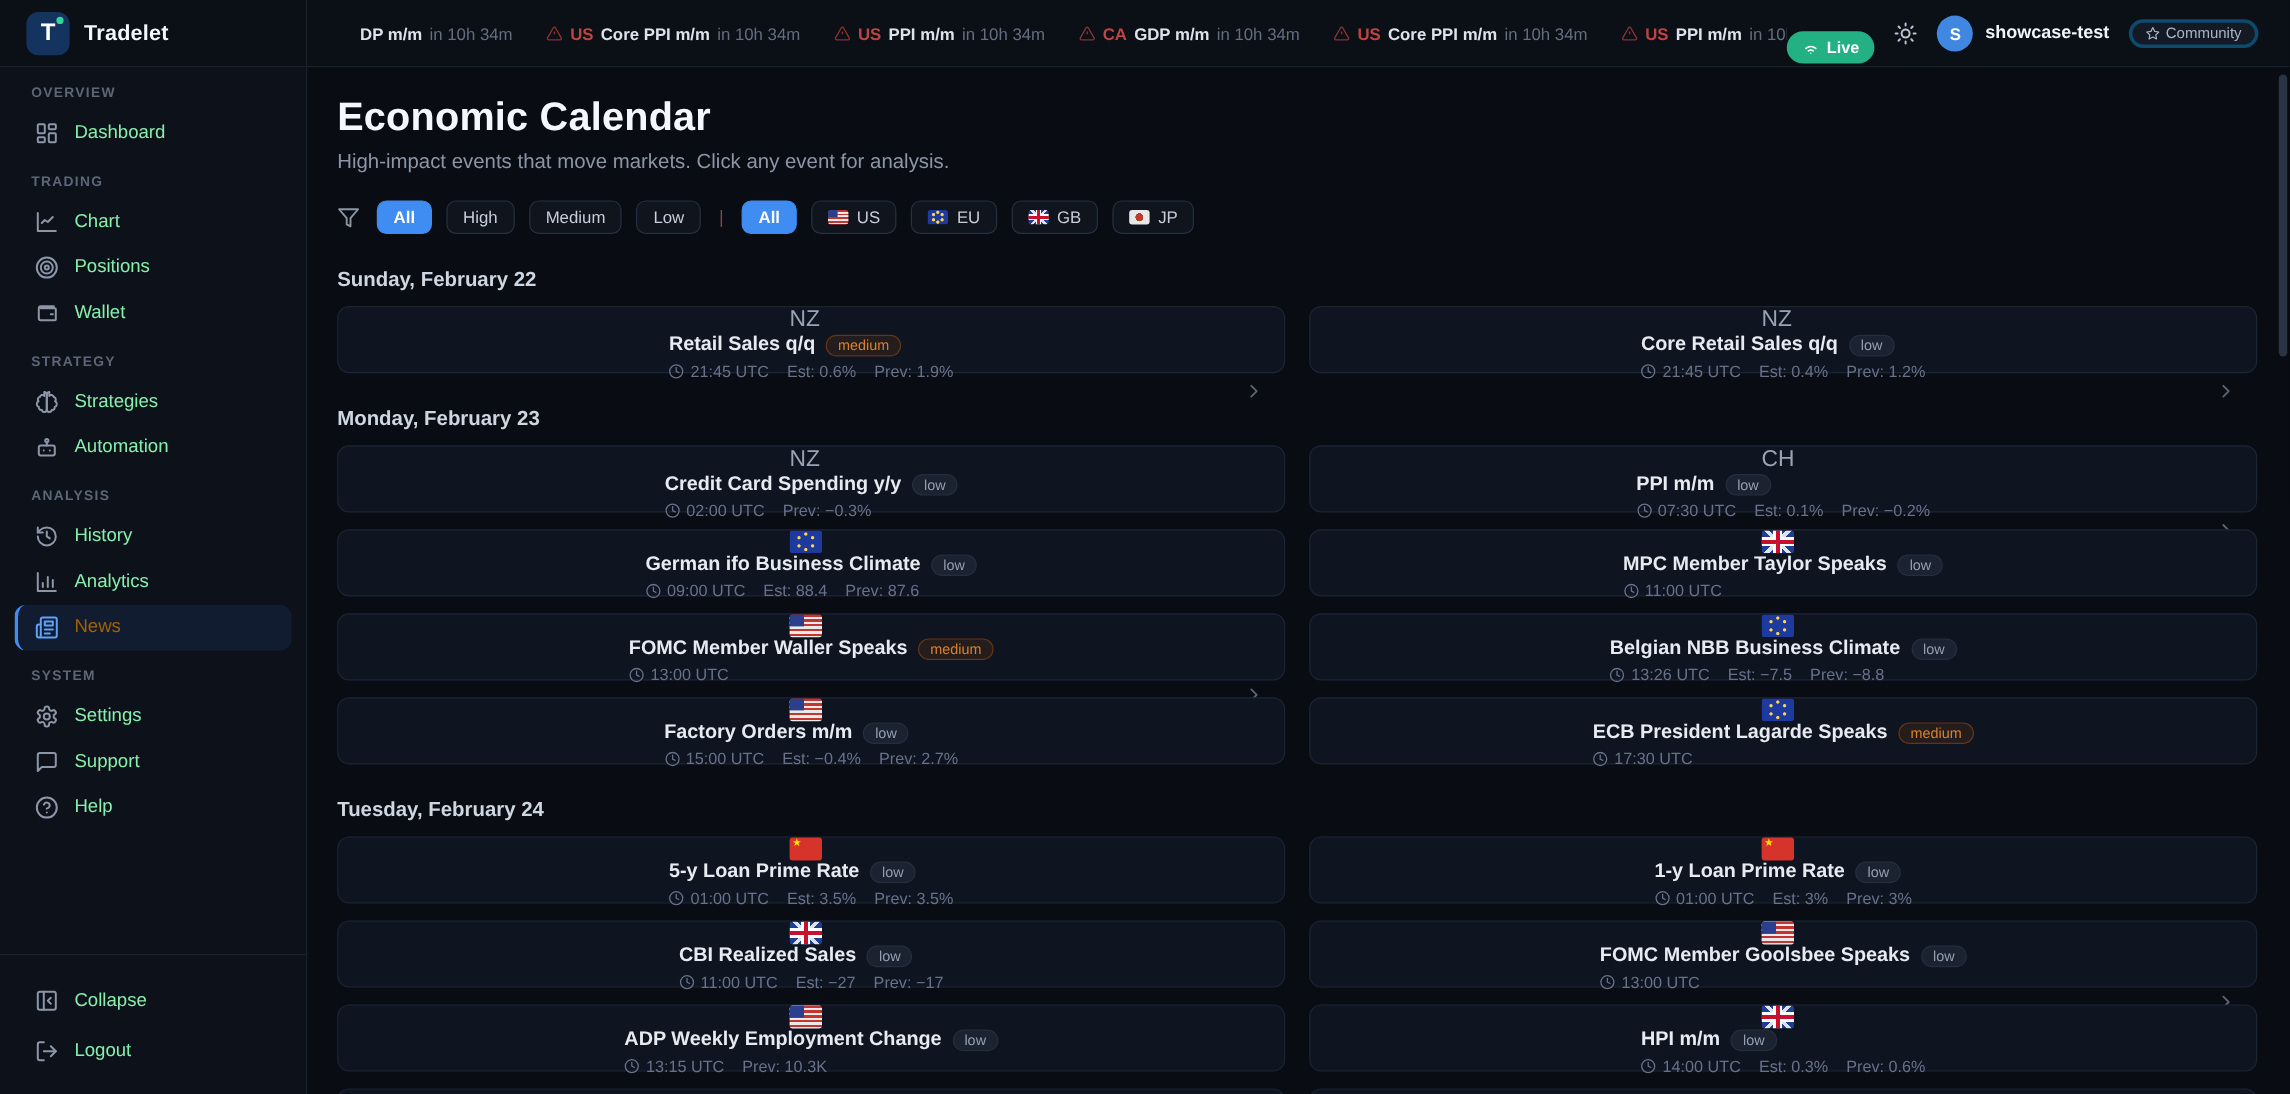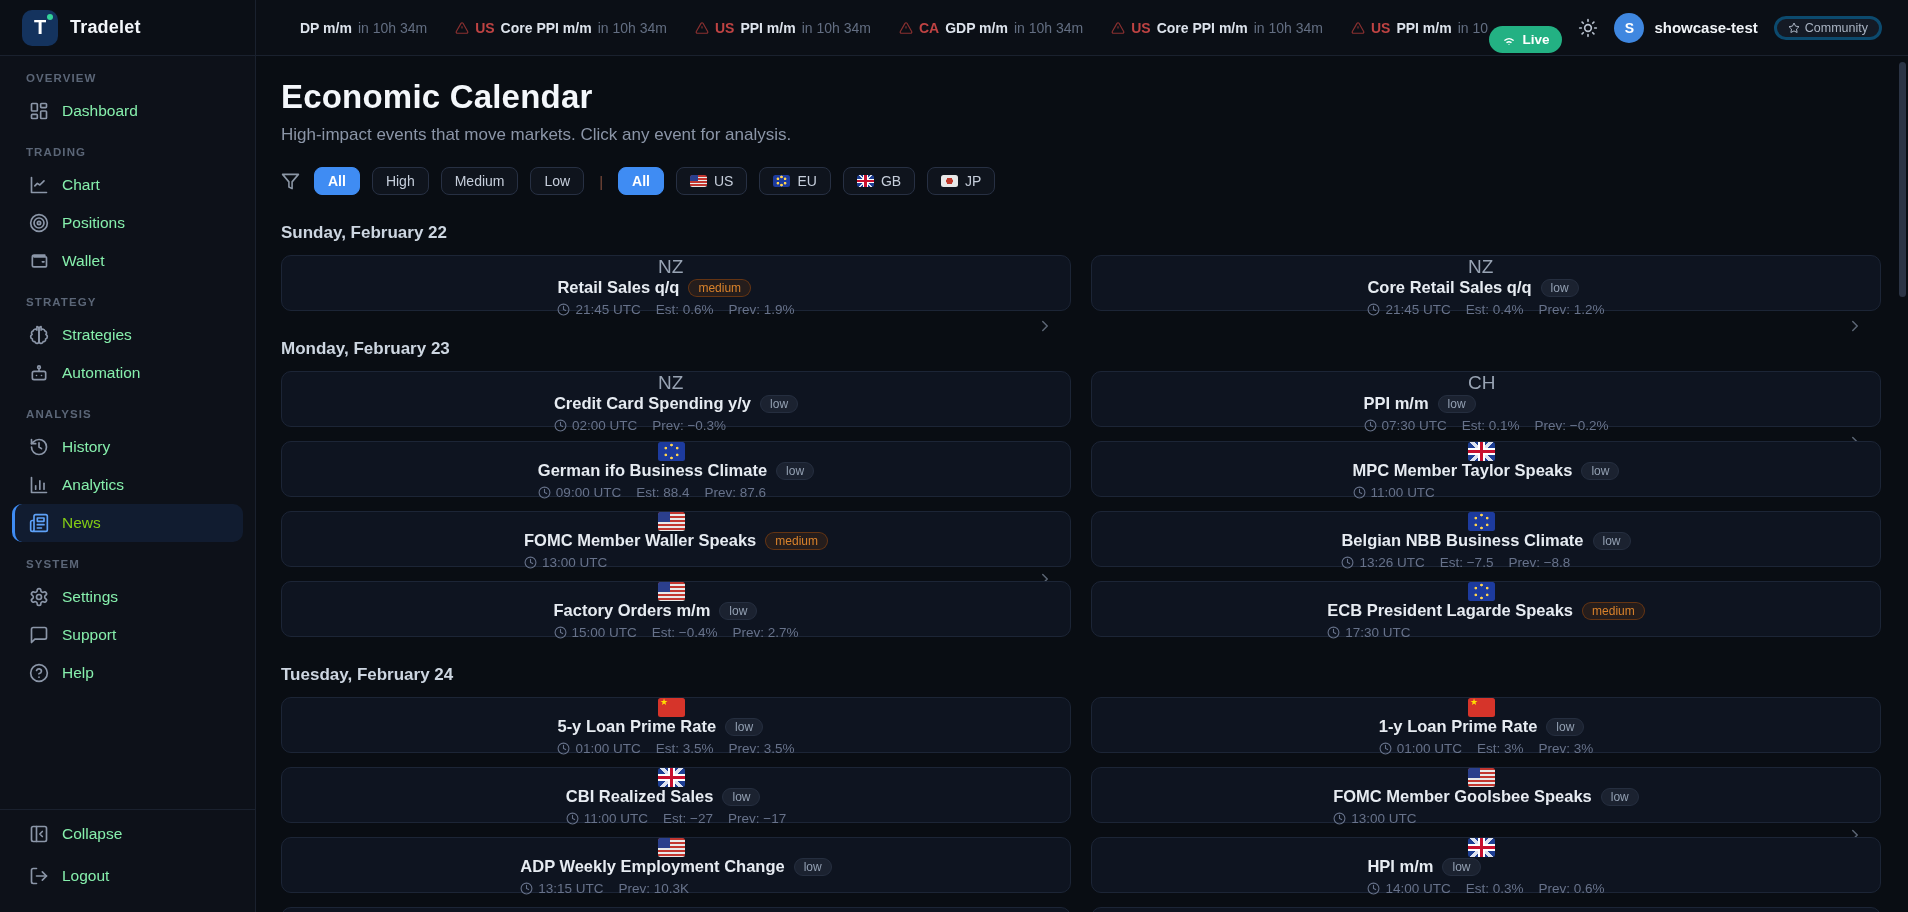--- a/index.html
+++ b/index.html
@@ -63,25 +63,25 @@
     margin:0 0 8px 26px; text-transform:uppercase;
   }
   .nav-item {
     height:38px; margin:0 12px; border-radius:10px; display:flex; align-items:center;
     gap:13px; padding-left:14px; cursor:pointer; color:#86efac; border-left:3px solid transparent;
   }
   .nav-item .nav-icon { width:20px; height:20px; display:flex; color:#8b96a8; flex:none; }
   .nav-item .nav-icon svg { width:20px; height:20px; }
   .nav-item .nav-text { font-size:15.5px; }
   .nav-item.active {
-    background:rgba(47,106,209,.13); border-left:3px solid #3f8cf3; color:#84cc16;
+    background:rgba(47,106,209,.13); border-left:3px solid #3f8cf3; color:#a16207;
   }
   .nav-item.active .nav-icon { color:#5ea1f7; }
   .sidebar-spacer { flex:1; }
-  .sidebar-footer { border-top:1px solid #1a212e; padding:2px 12px 14px;margin-top:44px; }
+  .sidebar-footer { border-top:1px solid #1a212e; padding:16px 12px 14px;margin-top:44px; }
   .sidebar-footer .nav-item { height:40px; margin:2px 0; }
   
   .main { flex:1; padding:22px 27px 0 25px; overflow:hidden; }
   .page-title { font-size:33px; font-weight:700; color:#f4f7fb; letter-spacing:.2px; }
   .page-subtitle { margin-top:9px; font-size:17px; color:#8b95a7; }
   .filter-row { margin-top:22px; display:flex; align-items:center; gap:12px; }
   .funnel { color:#8b96a5; display:flex; margin-right:2px; }
   .pill {
     height:28px; padding:0 13px; display:flex; align-items:center; gap:7px;
     border-radius:8px; font-size:14px; color:#c6cedb; background:#0f141d;

